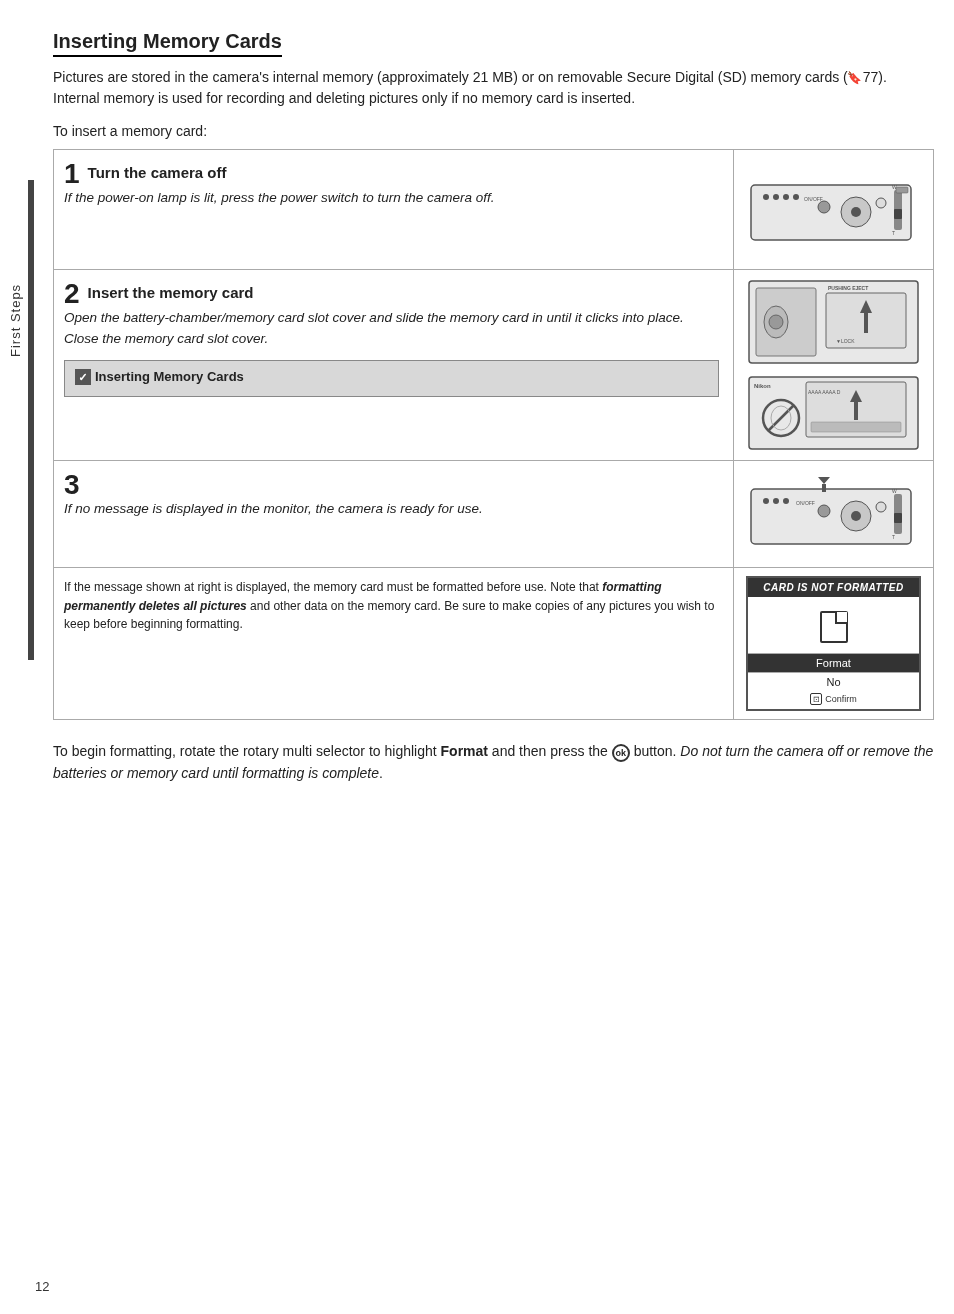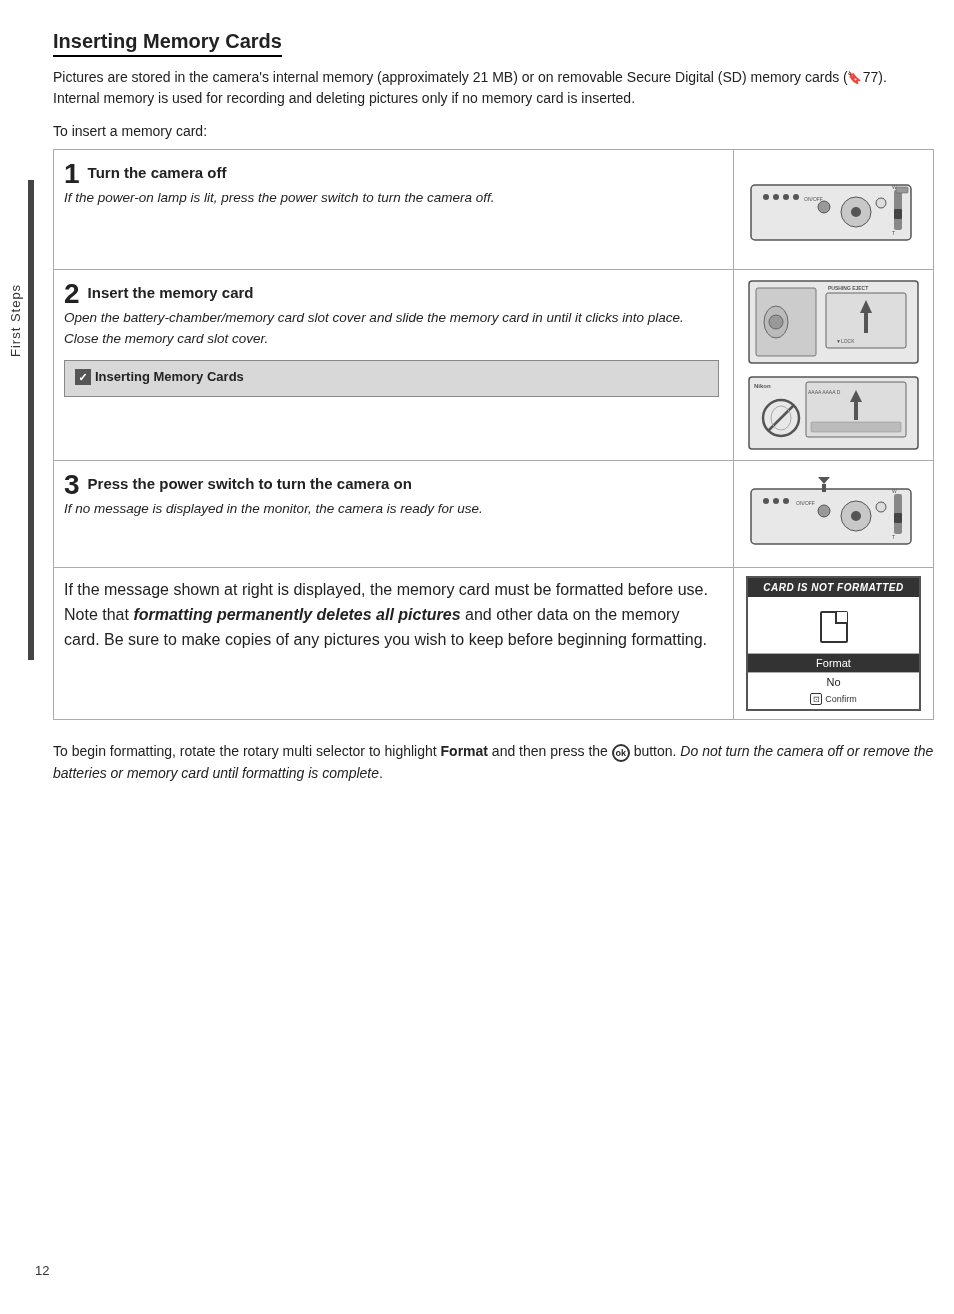--- a/index.html
+++ b/index.html
@@ -227,36 +227,36 @@
       width: 12px;
       height: 12px;
       border: 1px solid #333;
       border-radius: 2px;
       font-size: 8px;
       text-align: center;
       line-height: 12px;
     }
 
     .step3-bottom-text {
-      font-size: 16px;
+      font-size: 12px;
       line-height: 1.55;
       margin-bottom: 8px;
     }
 
     
     .after-text {
       font-size: 14px;
       line-height: 1.6;
       margin-bottom: 8px;
     }
 
     
     .page-number {
       position: absolute;
-      bottom: 36px;
+      bottom: 20px;
       left: 35px;
       font-size: 13px;
       color: #333;
     }
 
     
     .cam-svg {
       width: 175px;
     }
 
@@ -418,21 +418,20 @@
             <line x1="22" y1="57" x2="48" y2="31" stroke="#555" stroke-width="2.5"></line>
 
             <ellipse cx="35" cy="44" rx="10" ry="12" fill="none" stroke="#aaa" stroke-width="1"></ellipse>
           </svg>
         </div>
       </div>
 
       <div class="step3-row">
         <div class="step3-left">
           <div class="step-number">3</div>
-          <div class="step-heading">Press the power switch to turn the camera on</div>
           <div class="step-body">If no message is displayed in the monitor, the camera is ready for use.</div>
         </div>
         <div class="step3-right-top">
 
           <svg width="175" height="90" viewBox="0 0 175 90">
             <rect x="5" y="20" width="160" height="55" rx="4" fill="#e8e8e8" stroke="#555" stroke-width="1.5"></rect>
             <circle cx="20" cy="32" r="3" fill="#555"></circle>
             <circle cx="30" cy="32" r="3" fill="#555"></circle>
             <circle cx="40" cy="32" r="3" fill="#555"></circle>
             <text x="50" y="36" font-size="5" fill="#555">ON/OFF</text>

